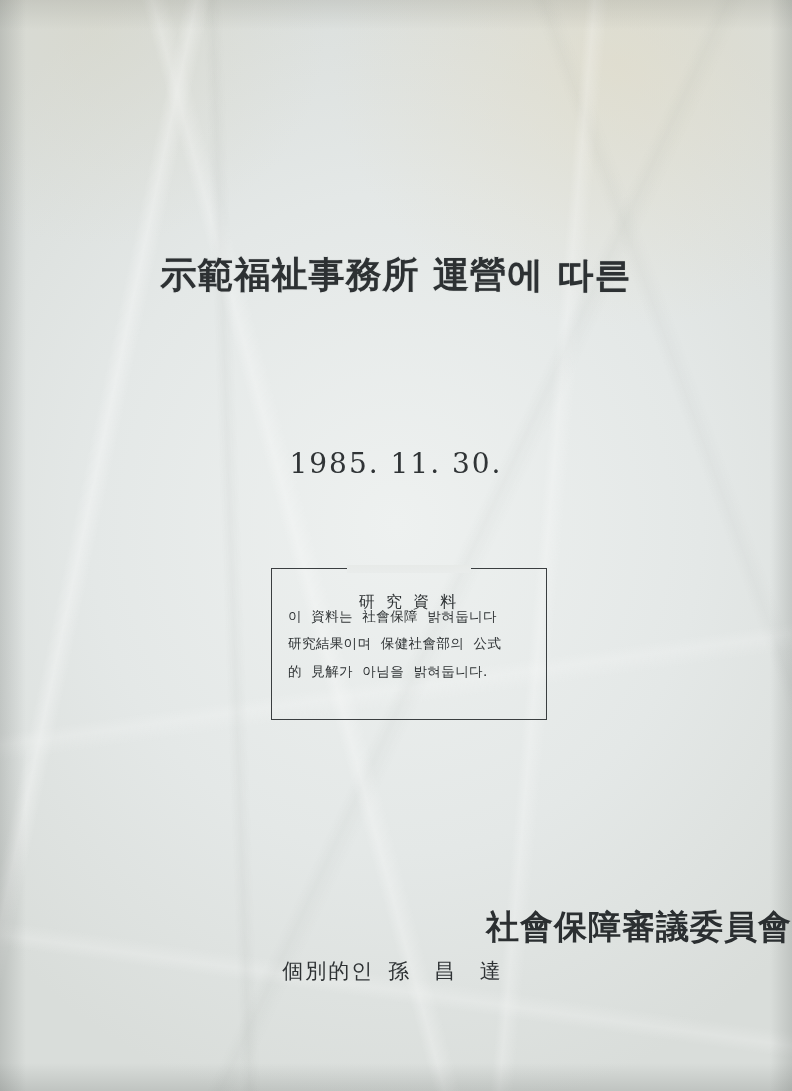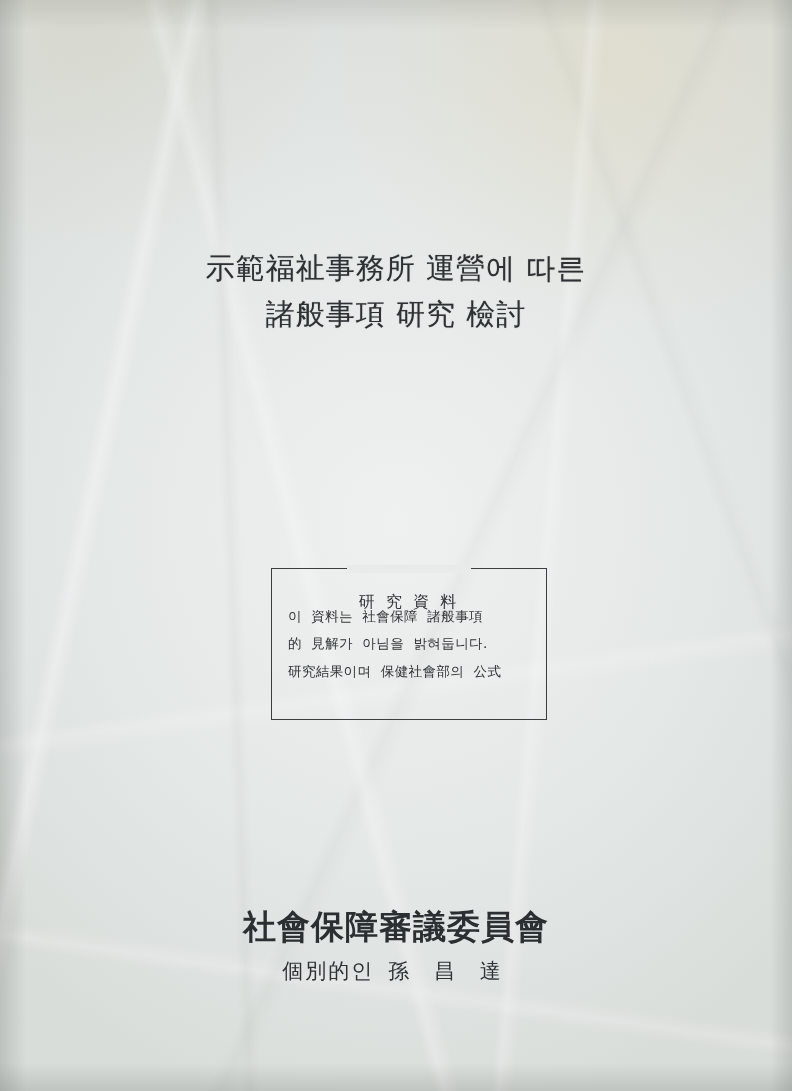--- a/index.html
+++ b/index.html
@@ -64,25 +64,25 @@
 
   
   .title-block {
     position: absolute;
     top: 246px;
     left: 0;
     width: 100%;
     text-align: center;
   }
   .title-line {
-    font-size: 29px;
+    font-size: 36px;
     letter-spacing: 1px;
     line-height: 1.58;
     color: #2d3133;
-    font-weight: 400;
+    font-weight: 700;
     text-shadow: 0 0 1px rgba(40,45,48,.35);
   }
 
   
   .date {
     position: absolute;
     top: 447px;
     left: 0;
     width: 100%;
     text-align: center;
@@ -137,21 +137,21 @@
     text-align: justify;
   }
   .note-text div { white-space: pre; }
 
   
   .org {
     position: absolute;
     top: 905px;
     left: 0;
     width: 100%;
-    text-align: center;
+    text-align: right;
     font-size: 33px;
     letter-spacing: 1px;
     color: #2b2f31;
     font-weight: 600;
   }
   .author {
     position: absolute;
     top: 957px;
     left: 0;
     width: 100%;
@@ -166,31 +166,31 @@
 <body>
 
 <div class="cover">
   <div class="wrinkles"></div>
   <div class="edge-shade"></div>
 
   <div class="content">
 
     <div class="title-block">
       <div class="title-line">示範福祉事務所 運營에 따른</div>
-      <div class="title-line">諸般事項 研究 檢討</div>
     </div>
 
+    <div class="date">1985. 11. 30.</div>
 
     <div class="note-box">
       <div class="legend-mask"></div>
       <div class="note-legend">研 究 資 料</div>
       <div class="note-text">
-        <div>이  資料는  社會保障  諸般事項</div>
+        <div>이  資料는  社會保障  밝혀둡니다</div>
+        <div>研究結果이며  保健社會部의  公式</div>
         <div>的  見解가  아님을  밝혀둡니다.</div>
-        <div>研究結果이며  保健社會部의  公式</div>
       </div>
     </div>
 
     <div class="org">社會保障審議委員會</div>
     <div class="author">
       <span>個別的인</span><span class="name">孫 昌 達</span>
     </div>
 
   </div>
 </div>

